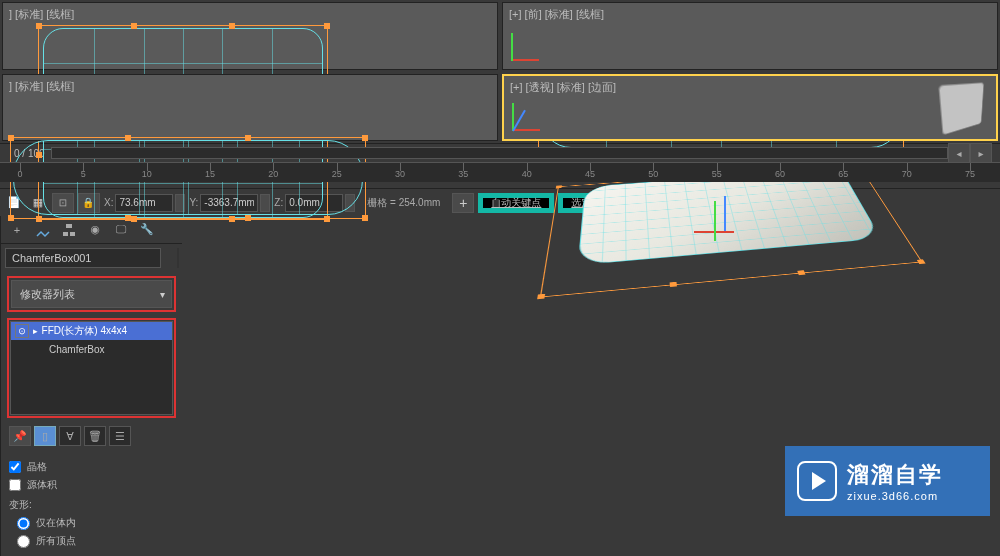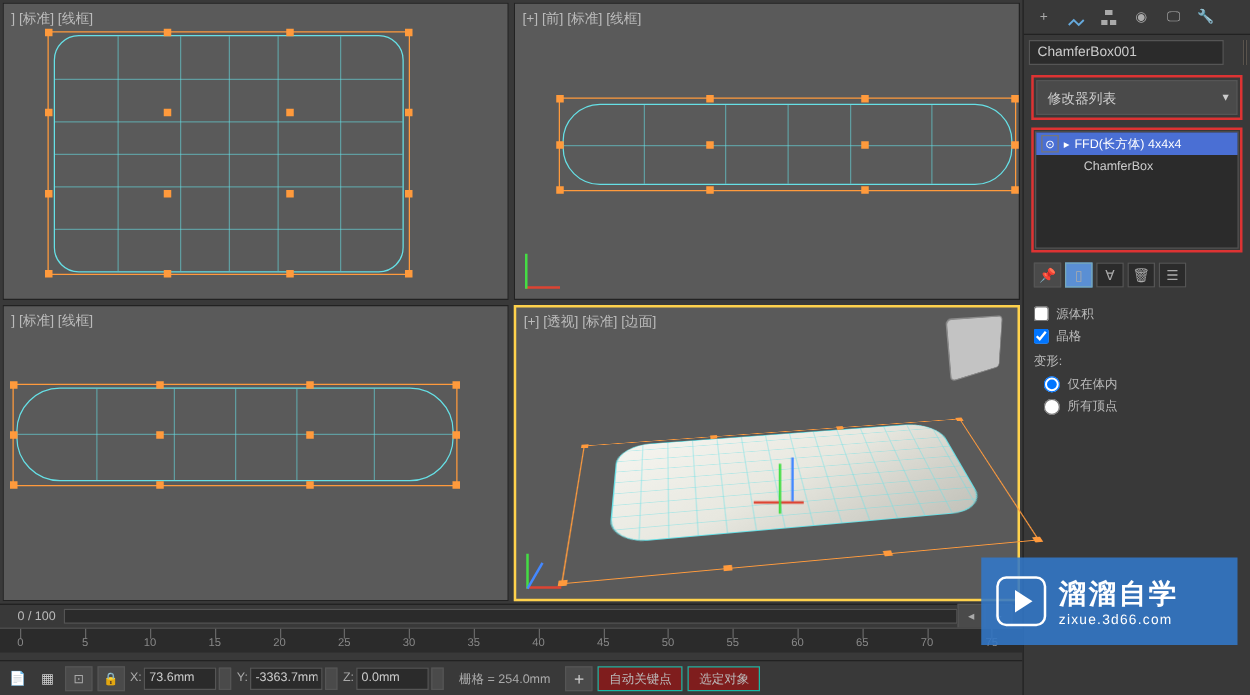--- a/index.html
+++ b/index.html
@@ -1,18 +1,18 @@
 <!DOCTYPE html>
 <html><head>
 <meta charset="utf-8">
 <style>
 * { margin: 0; padding: 0; box-sizing: border-box; font-family: "Microsoft YaHei", Arial, sans-serif; }
 body { background: #393939; color: #ccc; width: 1000px; height: 556px; overflow: hidden; font-size: 11px; position: relative; }
 
-.main-layout { display: flex; height: 100%; }
+.main-layout { display: flex; height: 100%; flex-direction: column; }
 .viewports { flex: 1; display: flex; flex-direction: column; background: #2b2b2b; }
 .viewport-grid { flex: 1; display: grid; grid-template-columns: 1fr 1fr; grid-template-rows: 1fr 1fr; gap: 4px; padding: 2px; background: #393939; }
 .viewport { background: #5a5a5a; position: relative; border: 1px solid #222; }
 .viewport.active { border: 2px solid #ffd24c; }
 .vp-label { position: absolute; top: 4px; left: 6px; color: #bbb; font-size: 11px; z-index: 10; }
 
 .vp-canvas { position: absolute; inset: 0; }
 
 .wire-box { position: absolute; border: 1px solid #66e0e6; border-radius: 20px; }
 .wire-box.top { left: 40px; top: 25px; width: 280px; height: 190px; }
@@ -57,21 +57,21 @@
 .tick-label { position: absolute; top: 6px; font-size: 9px; color: #888; transform: translateX(-50%); }
 
 .status-bar { height: 28px; background: #393939; border-top: 1px solid #222; display: flex; align-items: center; padding: 0 4px; gap: 4px; }
 .sb-btn { width: 22px; height: 20px; background: #4a4a4a; border: 1px solid #555; display: flex; align-items: center; justify-content: center; font-size: 10px; color: #aaa; }
 .sb-icon { width: 20px; height: 18px; display: flex; align-items: center; justify-content: center; }
 .coord { display: flex; align-items: center; gap: 2px; font-size: 10px; color: #aaa; }
 .coord input { width: 58px; height: 18px; background: #2b2b2b; border: 1px solid #555; color: #ccc; font-size: 10px; padding: 0 3px; }
 .coord .spinner { width: 10px; height: 18px; background: #4a4a4a; border: 1px solid #555; }
 .grid-info { color: #aaa; font-size: 10px; margin-left: 8px; }
 .sb-plus { width: 22px; height: 20px; background: #4a4a4a; border: 1px solid #555; display: flex; align-items: center; justify-content: center; color: #ccc; font-size: 14px; margin-left: 8px; }
-.sb-tag { height: 20px; padding: 0 8px; background: #7f1d1d; border: 1px solid #14b8a6; display: flex; align-items: center; font-size: 10px; color: #bbb; }
+.sb-tag { height: 20px; padding: 0 8px; background: #000000; border: 5px solid #14b8a6; display: flex; align-items: center; font-size: 10px; color: #bbb; text-decoration: underline; }
 
 .right-panel { width: 182px; background: #393939; border-left: 1px solid #222; display: flex; flex-direction: column; }
 .command-icons { height: 28px; display: flex; align-items: center; padding: 0 6px; gap: 6px; border-bottom: 1px solid #222; }
 .cmd-icon { width: 20px; height: 20px; display: flex; align-items: center; justify-content: center; color: #aaa; }
 .cmd-icon svg { width: 16px; height: 16px; }
 
 .obj-name-row { display: flex; padding: 4px; gap: 16px; }
 .obj-name { flex: 1; height: 20px; background: #2b2b2b; border: 1px solid #555; color: #ccc; padding: 0 6px; font-size: 11px; }
 .color-swatch { width: 20px; height: 20px; background: #f5d9b5; border: 1px solid #333; }
 
@@ -366,26 +366,26 @@
     <div class="stack-tools">
       <span class="stack-tool-btn pin">📌</span>
       <span class="stack-tool-btn active">▯</span>
       <span class="stack-tool-btn">∀</span>
       <span class="stack-tool-btn">🗑</span>
       <span class="stack-tool-btn">☰</span>
     </div>
 
     <div class="rollout">
       <label class="rollout-check">
+          <input type="checkbox" checked="" style="">
+          <span>晶格</span>
+        </label>
+      <label class="rollout-check">
           <input type="checkbox" style="">
           <span>源体积</span>
-        </label>
-      <label class="rollout-check">
-          <input type="checkbox" checked="" style="">
-          <span>晶格</span>
         </label>
       <div class="rollout-label">变形:</div>
       <label class="rollout-radio">
           <input type="radio" name="def" checked="" style="">
           <span>仅在体内</span>
         </label>
       <label class="rollout-radio">
           <input type="radio" name="def" style="">
           <span>所有顶点</span>
         </label>

